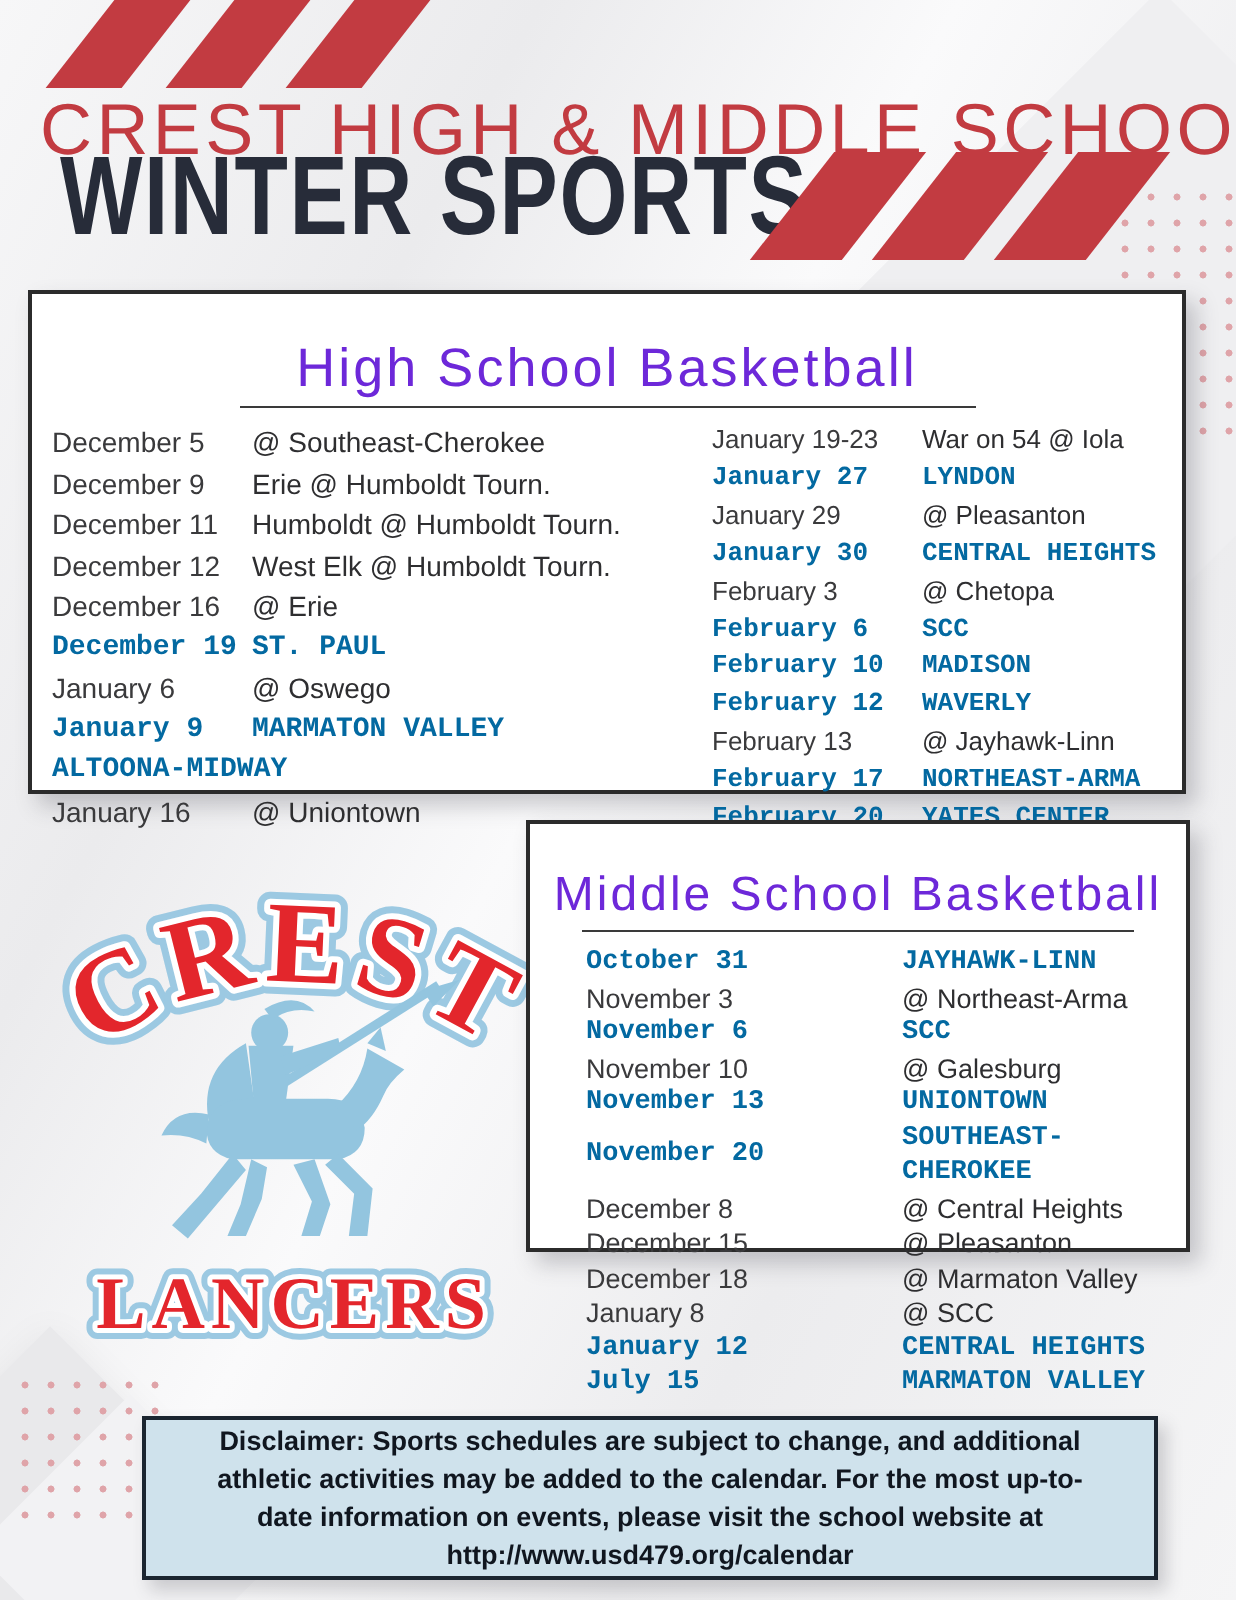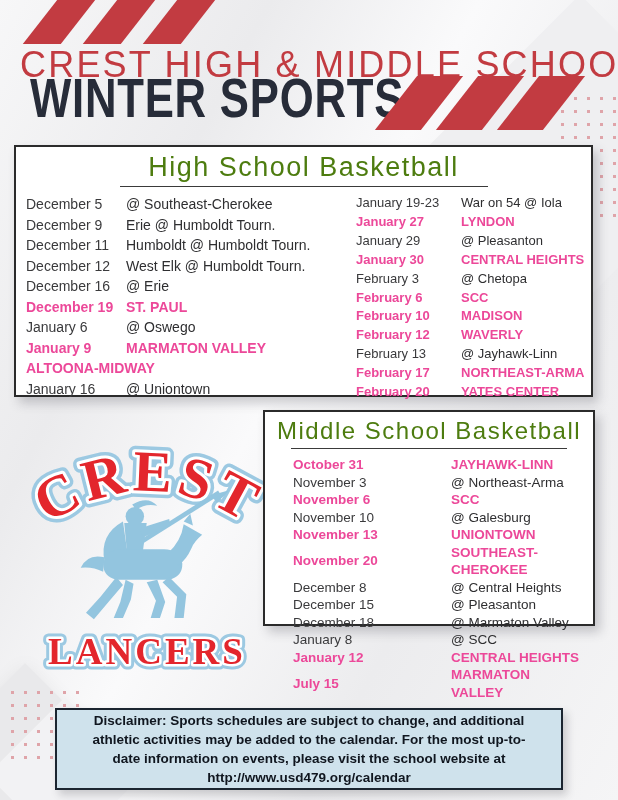--- a/index.html
+++ b/index.html
@@ -29,48 +29,48 @@
   .main-title{
     position:absolute;left:30px;top:70px;color:var(--title-navy);
     font-weight:bold;font-size:56px;letter-spacing:1px;white-space:nowrap;line-height:1;
     transform:scaleX(0.78);transform-origin:left top;
   }
 
   
   .box{position:absolute;background:#fff;border:2px solid #2b2b2b;box-shadow:5px 6px 10px rgba(60,60,70,.25);box-sizing:border-box;}
   .box.hs{left:14px;top:145px;width:579px;height:252px;}
   .box.ms{left:263px;top:410px;width:332px;height:216px;}
-  .box-title{margin:5px 0 0 0;text-align:center;font-weight:normal;color:#4d7c0f;letter-spacing:1.5px;}
+  .box-title{margin:22px 0 0 0;text-align:center;font-weight:normal;color:#6d28d9;letter-spacing:1.5px;}
   .box.hs .box-title{font-size:27px;}
   .box.ms .box-title{font-size:24px;}
   .title-rule{border:none;border-top:1.5px solid #3a3a3a;margin:3px auto 5px auto;}
   .box.hs .title-rule{width:368px;}
   .box.ms .title-rule{width:276px;}
 
   .hs-cols{display:flex;padding:2px 0 0 10px;}
   .col-left{width:330px;}
   .col-right{flex:1;}
   .row{display:flex;align-items:center;}
   .col-left .row{line-height:20.5px;font-size:14px;}
   .col-right .row{line-height:18.9px;font-size:13px;}
   .row .date{color:#3a3a3c;flex:0 0 auto;}
   .col-left .row .date{width:100px;}
   .col-right .row .date{width:105px;}
   .row .opp{color:#2e2e30;}
-  .row.bold .date,.row.bold .opp{font-weight:bold;color:#ec4899;}
+  .row.bold .date,.row.bold .opp{font-weight:bold;color:#0369a1;font-family:Liberation Mono, monospace;}
   .ms-rows{padding:2px 8px 0 28px;}
   .ms-rows .row{line-height:17.5px;font-size:13.5px;}
   .ms-rows .row .date{width:158px;}
 
   
   .logo{position:absolute;left:25px;top:430px;width:245px;height:250px;}
 
   
   .disclaimer{
-    position:absolute;left:55px;top:708px;width:508px;height:82px;box-sizing:border-box;
+    position:absolute;left:71px;top:708px;width:508px;height:82px;box-sizing:border-box;
     background:var(--disclaimer-bg);border:2px solid #1b2530;box-shadow:4px 5px 8px rgba(60,60,70,.22);
     display:flex;align-items:center;justify-content:center;text-align:center;
     padding:4px 26px;
   }
   .disclaimer p{margin:0;font-weight:bold;font-size:13.5px;line-height:1.42;color:#10161f;}
 </style>
 </head>
 <body style="--banner-red: #c23b41; --title-navy: #272c39; --disclaimer-bg: #cfe2ec; --dot-pink: #dfa4a9;">
 
 <div class="bg-chev c3"></div>

